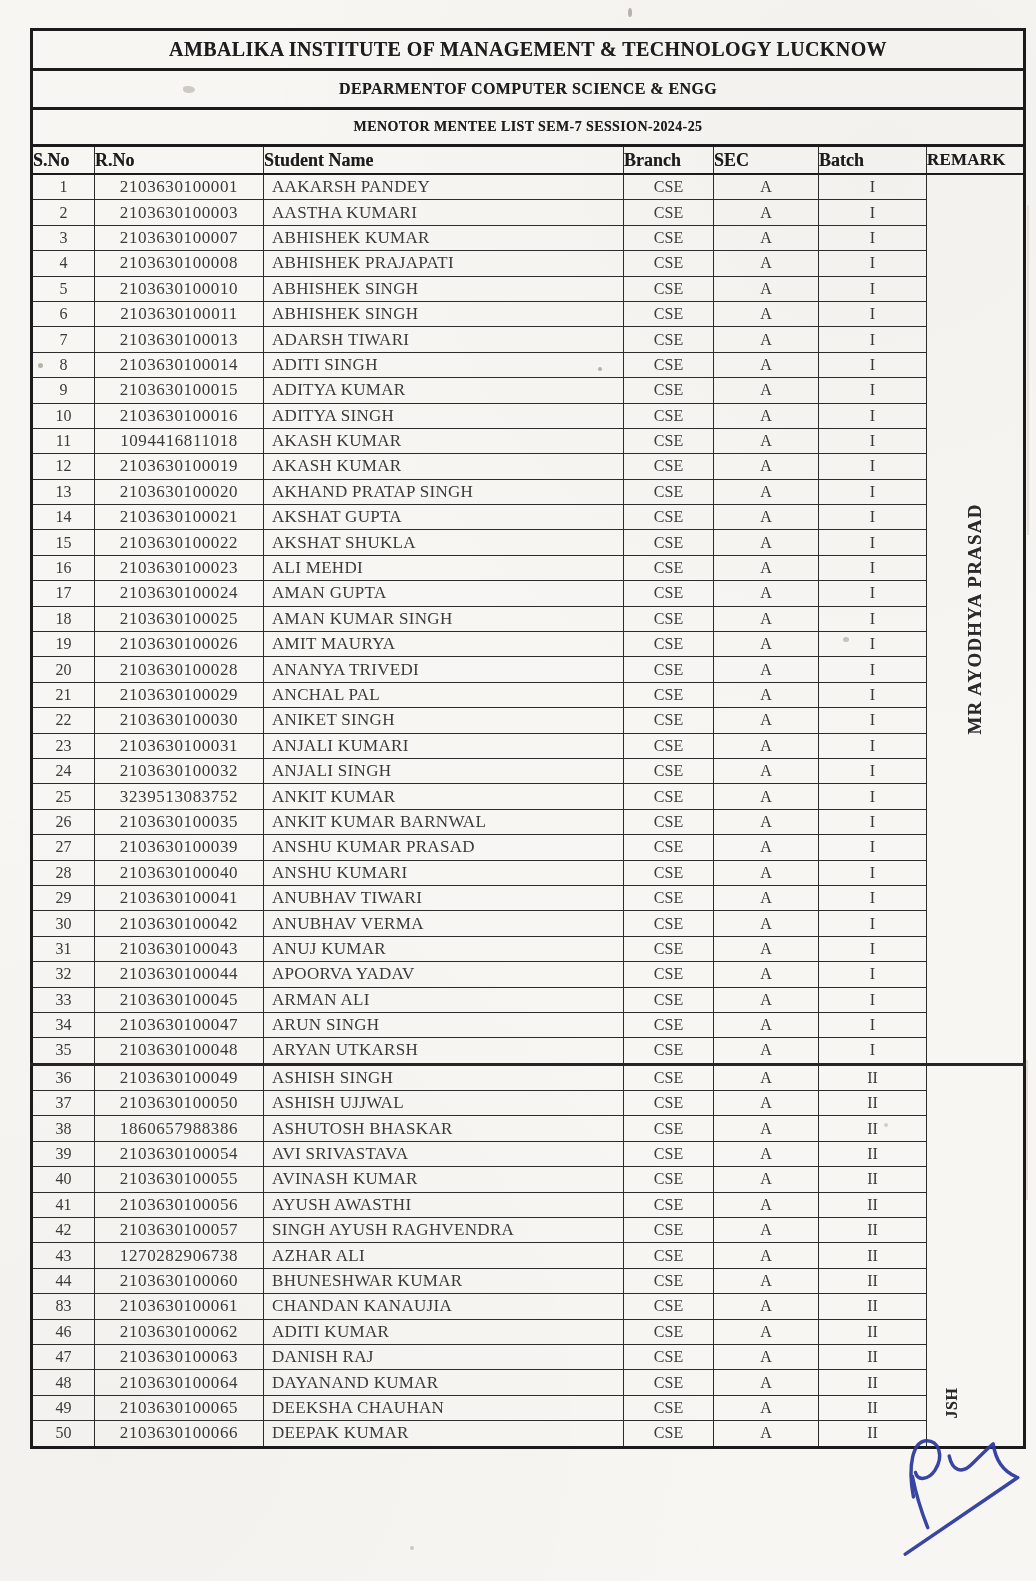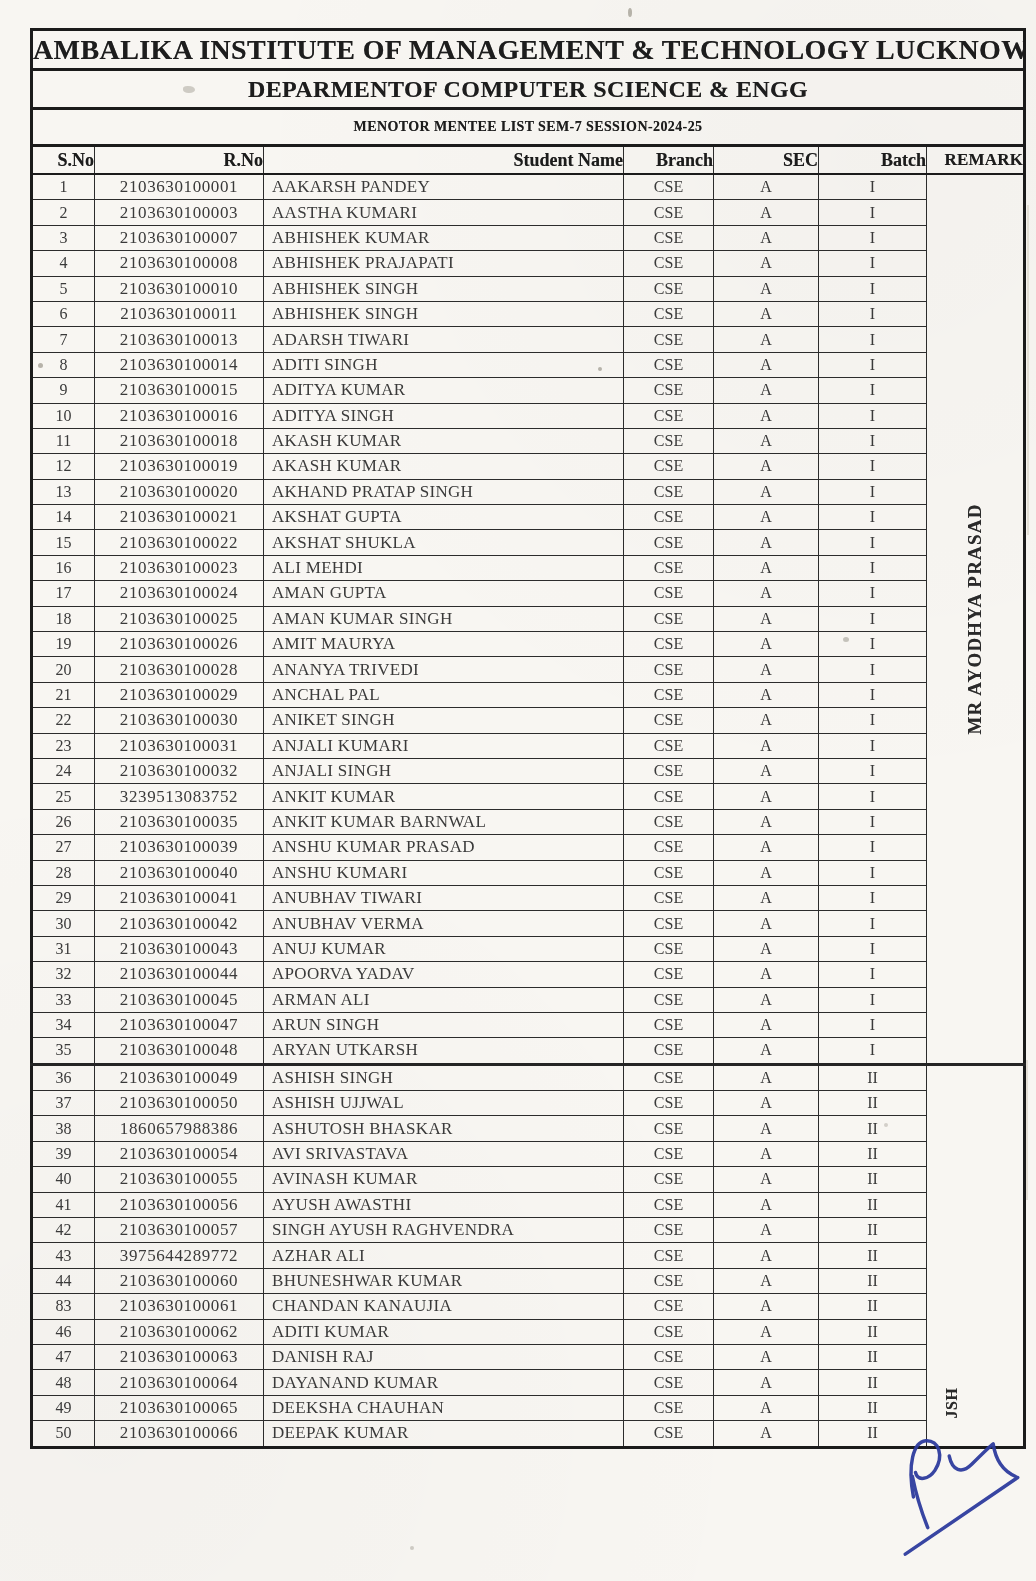--- a/index.html
+++ b/index.html
@@ -31,29 +31,29 @@
     white-space:nowrap;
   }
   .title-row td {
     border-bottom:3px solid #1b1b1b;
     text-align:center;
     font-weight:bold;
     color:#1d1d1d;
     letter-spacing:0.4px;
     text-shadow:0 0 0.5px rgba(20,20,20,0.55);
   }
-  .t1 td { height:37px; font-size:28px; }
-  .t2 td { height:36px; font-size:24px; }
+  .t1 td { height:37px; font-size:20px; }
+  .t2 td { height:36px; font-size:16px; }
   .t3 td { height:34px; font-size:14px; }
   .head-row th {
     height:26px;
     font-size:18px;
     font-weight:bold;
     color:#1c1c1c;
-    text-align:right;
+    text-align:left;
     border-bottom:2.5px solid #1b1b1b;
     text-shadow:0 0 0.5px rgba(20,20,20,0.5);
   }
   .head-row th.remark-h { font-size:17px; letter-spacing:0.2px; }
   tbody td { height:24.4px; font-size:17px; color:#3a3a3a; }
   td.sno    { text-align:center; font-size:16px; }
   td.rno    { text-align:center; letter-spacing:0.6px; }
   td.name   { padding-left:8px; letter-spacing:0.3px; }
   td.center { text-align:center; font-size:16px; }
   tr.group-start td { border-top:3.5px solid #252525; }
@@ -190,21 +190,21 @@
         <tr>
           <td class="sno">10</td>
           <td class="rno">2103630100016</td>
           <td class="name">ADITYA SINGH</td>
           <td class="center">CSE</td>
           <td class="center">A</td>
           <td class="center">I</td>
         </tr>
         <tr>
           <td class="sno">11</td>
-          <td class="rno">2103630100018</td>
+          <td class="rno">1094416811018</td>
           <td class="name">AKASH KUMAR</td>
           <td class="center">CSE</td>
           <td class="center">A</td>
           <td class="center">I</td>
         </tr>
         <tr>
           <td class="sno">12</td>
           <td class="rno">2103630100019</td>
           <td class="name">AKASH KUMAR</td>
           <td class="center">CSE</td>
@@ -449,21 +449,21 @@
         <tr>
           <td class="sno">42</td>
           <td class="rno">2103630100057</td>
           <td class="name">SINGH AYUSH RAGHVENDRA</td>
           <td class="center">CSE</td>
           <td class="center">A</td>
           <td class="center">II</td>
         </tr>
         <tr>
           <td class="sno">43</td>
-          <td class="rno">3975644289772</td>
+          <td class="rno">1270282906738</td>
           <td class="name">AZHAR ALI</td>
           <td class="center">CSE</td>
           <td class="center">A</td>
           <td class="center">II</td>
         </tr>
         <tr>
           <td class="sno">44</td>
           <td class="rno">2103630100060</td>
           <td class="name">BHUNESHWAR KUMAR</td>
           <td class="center">CSE</td>

